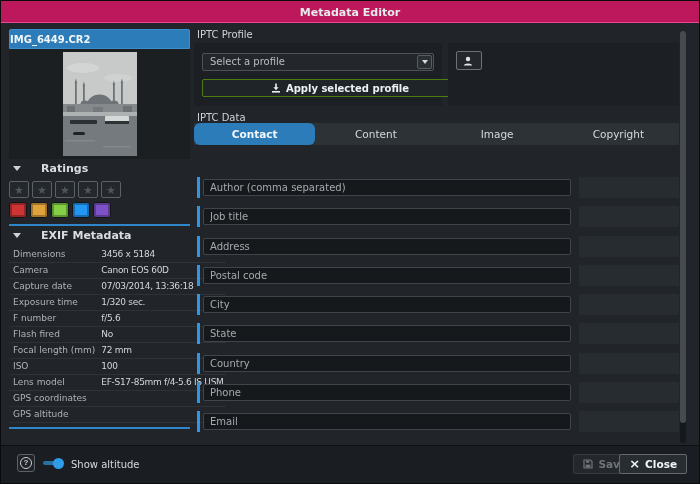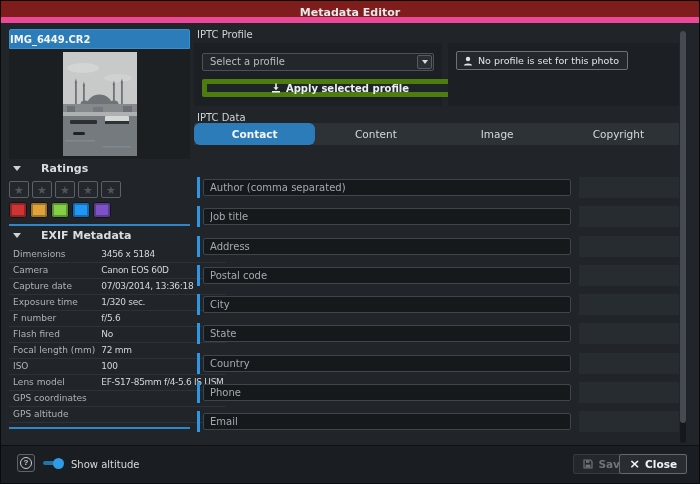--- a/index.html
+++ b/index.html
@@ -2,22 +2,22 @@
 <html><head>
 <meta charset="utf-8">
 <style>
   * { margin:0; padding:0; box-sizing:border-box; }
   html,body { background:#0e1114; }
   body { font-family:"DejaVu Sans", sans-serif; }
   .window { position:relative; width:700px; height:484px; background:#212529; overflow:hidden;
             border:1px solid #090b0d; }
 
   
-  .titlebar { position:absolute; top:0; left:0; right:0; height:22px; background:#7f1d1d;
-              border-bottom:6px solid #ec4899; text-align:center; }
+  .titlebar { position:absolute; top:0; left:0; right:0; height:22px; background:#be185d;
+              border-bottom:1px solid #ec4899; text-align:center; }
   .titlebar span { color:#e7eaec; font-size:11px; font-weight:bold; line-height:22px; }
 
   
   .left-panel { position:absolute; left:8px; top:28px; width:181px; }
   .file-header { height:20px; background:#2b7cb9; border:1px solid #3a8ecb; border-radius:2px 2px 0 0;
                  color:#f2f6f8; font-size:10px; font-weight:bold; text-align:left; line-height:19px; }
   .thumb-area { height:110px; background:#1b1f22; display:flex; align-items:center; justify-content:center; }
   .section-head { display:flex; align-items:center; gap:20px; height:18px; padding-left:4px; }
   .section-head .tri { width:0; height:0; border-left:4px solid transparent; border-right:4px solid transparent;
                        border-top:5px solid #cdd2d5; }
@@ -41,21 +41,21 @@
   .profile-panel { position:absolute; left:0; top:14px; width:248px; height:63px; background:#1c2024; }
   .status-panel  { position:absolute; left:254px; top:14px; width:231px; height:63px; background:#1c2024; }
   .select { position:absolute; left:8px; top:10px; width:232px; height:18px; background:#23272b;
             border:1px solid #4c5258; border-radius:2px; cursor:pointer; }
   .select .sel-text { position:absolute; left:7px; top:0; line-height:16px; font-size:10px; color:#b8bdc2; }
   .select .arrow-box { position:absolute; right:1px; top:1px; width:15px; height:14px; background:#2a2f33;
                        border:1px solid #565c62; border-radius:2px; display:flex; align-items:center; justify-content:center; }
   .caret-down { width:0; height:0; border-left:3.5px solid transparent; border-right:3.5px solid transparent;
                 border-top:4px solid #d7dbde; }
   .apply-btn { position:absolute; left:8px; top:36px; width:276px; height:18px; background:#1f2428;
-               border:5px solid #4d7c0f; border-radius:2px; cursor:pointer; display:flex; align-items:center;
+               border:1px solid #4d7c0f; border-radius:2px; cursor:pointer; display:flex; align-items:center;
                justify-content:center; gap:5px; color:#eef1f3; font-size:10px; font-weight:bold;
                font-family:"DejaVu Sans", sans-serif; }
   .status-badge { position:absolute; left:8px; top:8px; height:19px; display:inline-flex; align-items:center; gap:5px;
                   padding:0 8px 0 6px; background:#24282d; border:1px solid #6d7278; border-radius:2px;
                   color:#e2e5e8; font-size:9.5px; }
 
   .iptc-data-label { position:absolute; top:83px; left:0; }
   .tabs { position:absolute; top:94px; left:0; width:485px; height:22px; background:#2d3237; display:flex; }
   .tab { flex:1; text-align:center; line-height:22px; font-size:10.5px; color:#d4d8db; cursor:pointer; }
   .tab.active { background:#2b7cb9; border-radius:6px; color:#f4f7f9; font-weight:bold; }
@@ -234,21 +234,20 @@
         <span>Apply selected profile</span>
       </button>
     </div>
 
     <div class="status-panel">
       <div class="status-badge">
         <svg width="10" height="10" viewBox="0 0 10 10">
           <circle cx="5" cy="3" r="2.2" fill="#e2e5e8"></circle>
           <path d="M0.8 9.6 C0.8 6.9 9.2 6.9 9.2 9.6 Z" fill="#e2e5e8"></path>
         </svg>
-        <span>No profile is set for this photo</span>
       </div>
     </div>
 
     <div class="group-label iptc-data-label">IPTC Data</div>
 
     <div class="tabs">
       <div class="tab active">Contact</div>
       <div class="tab">Content</div>
       <div class="tab">Image</div>
       <div class="tab">Copyright</div>

